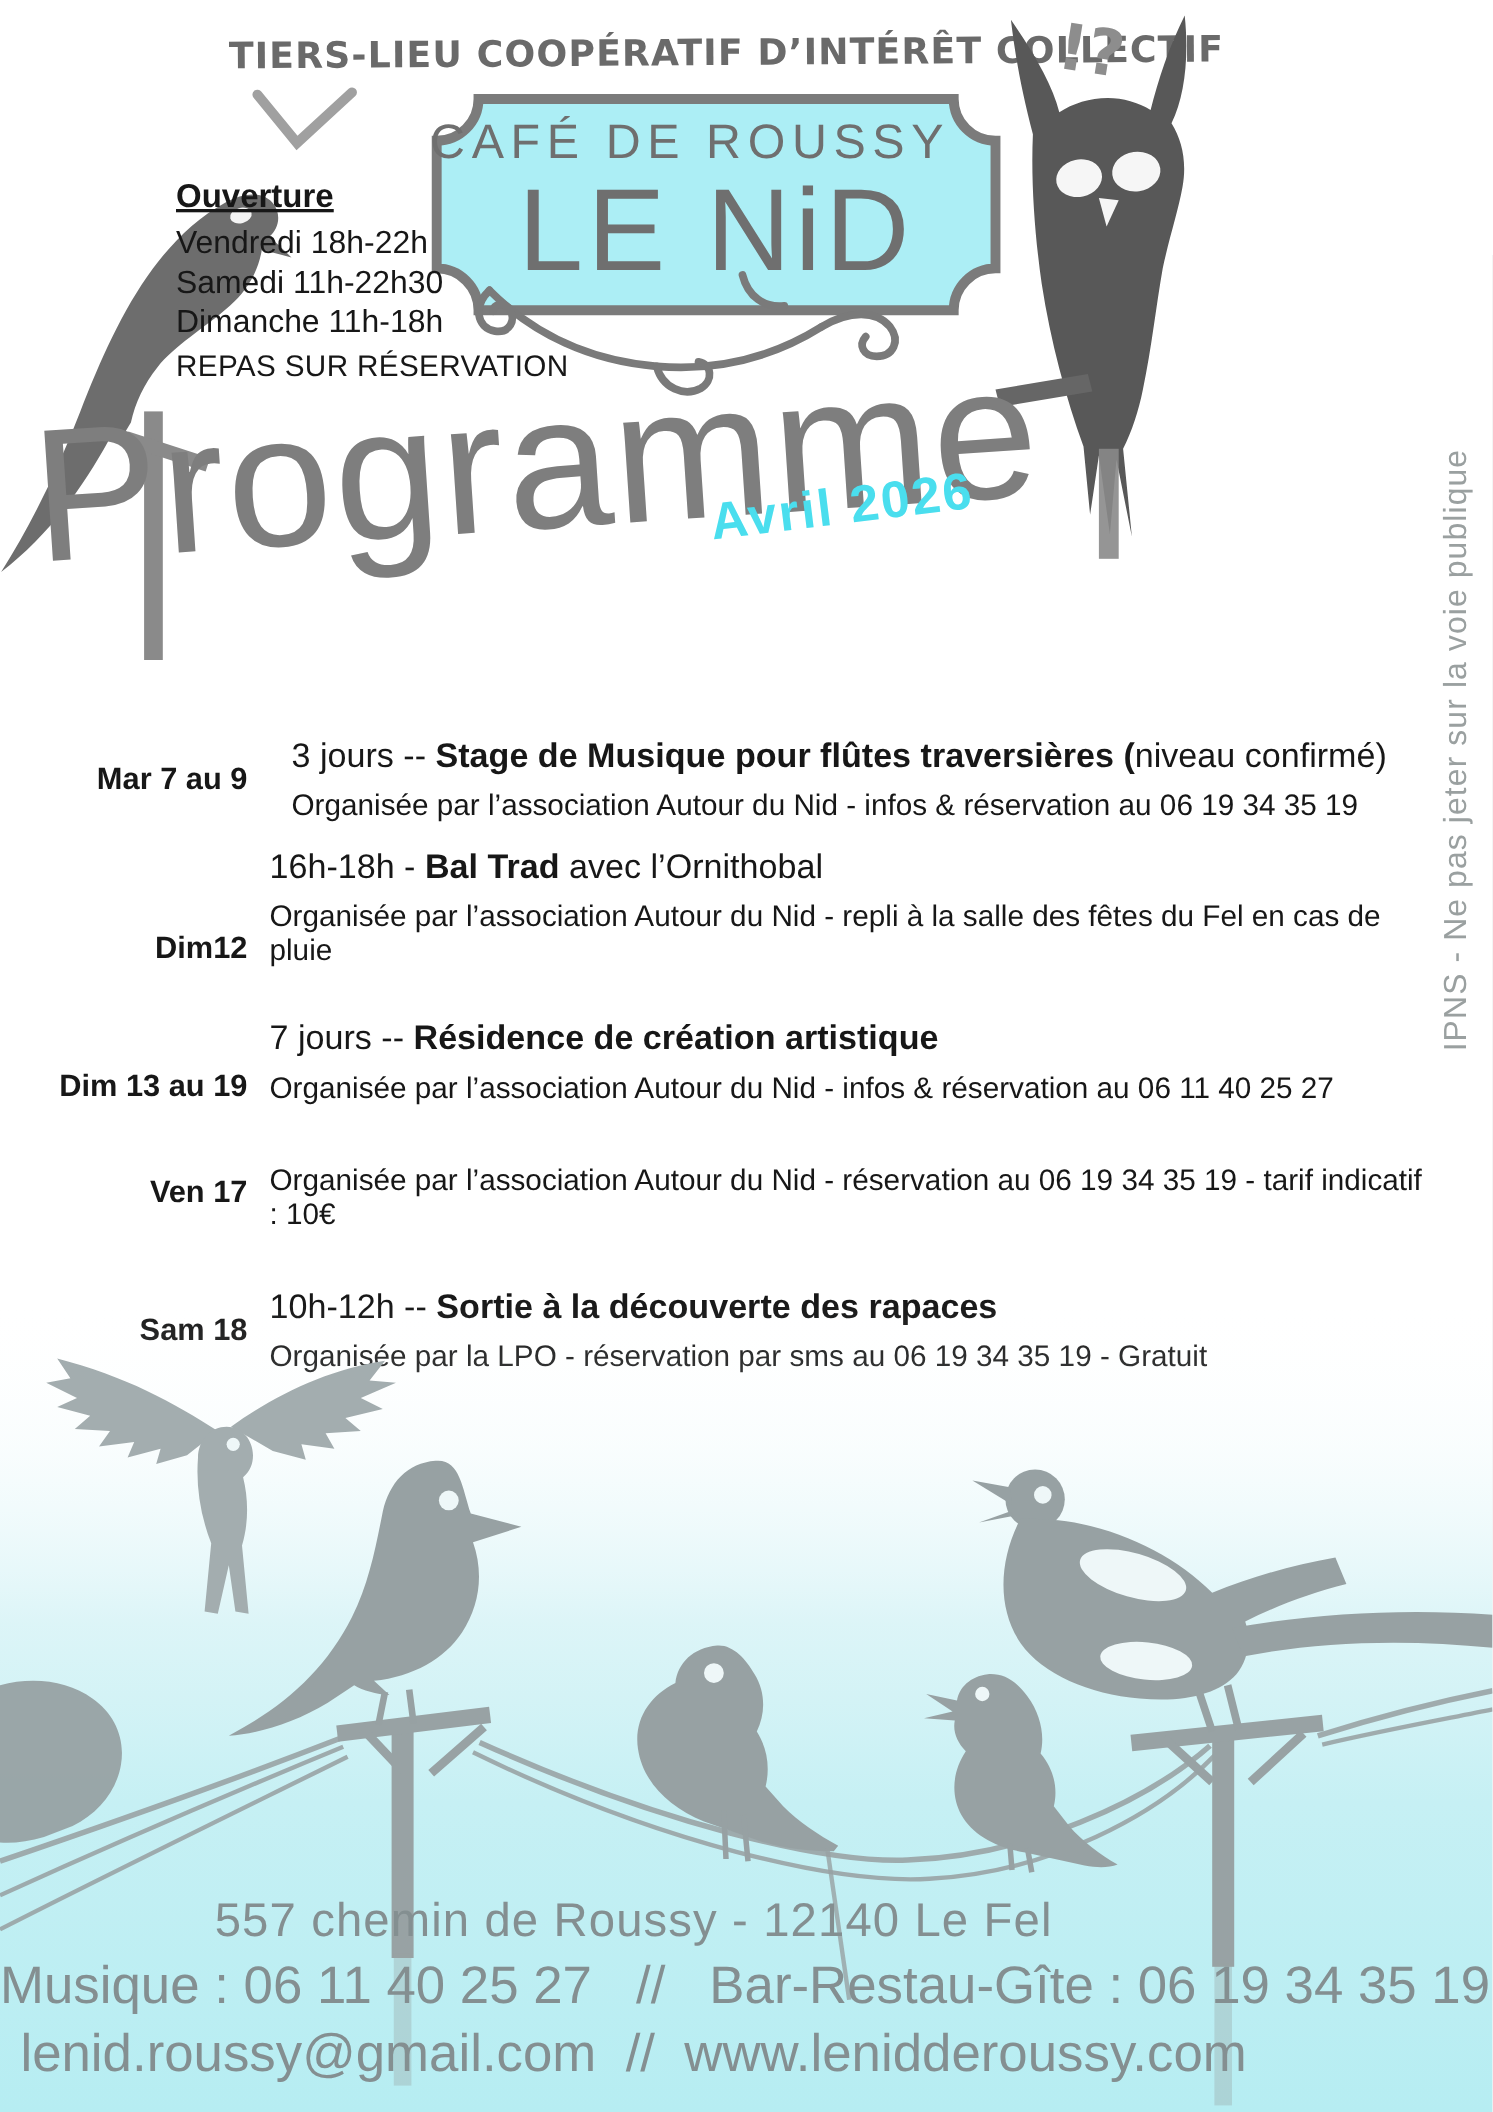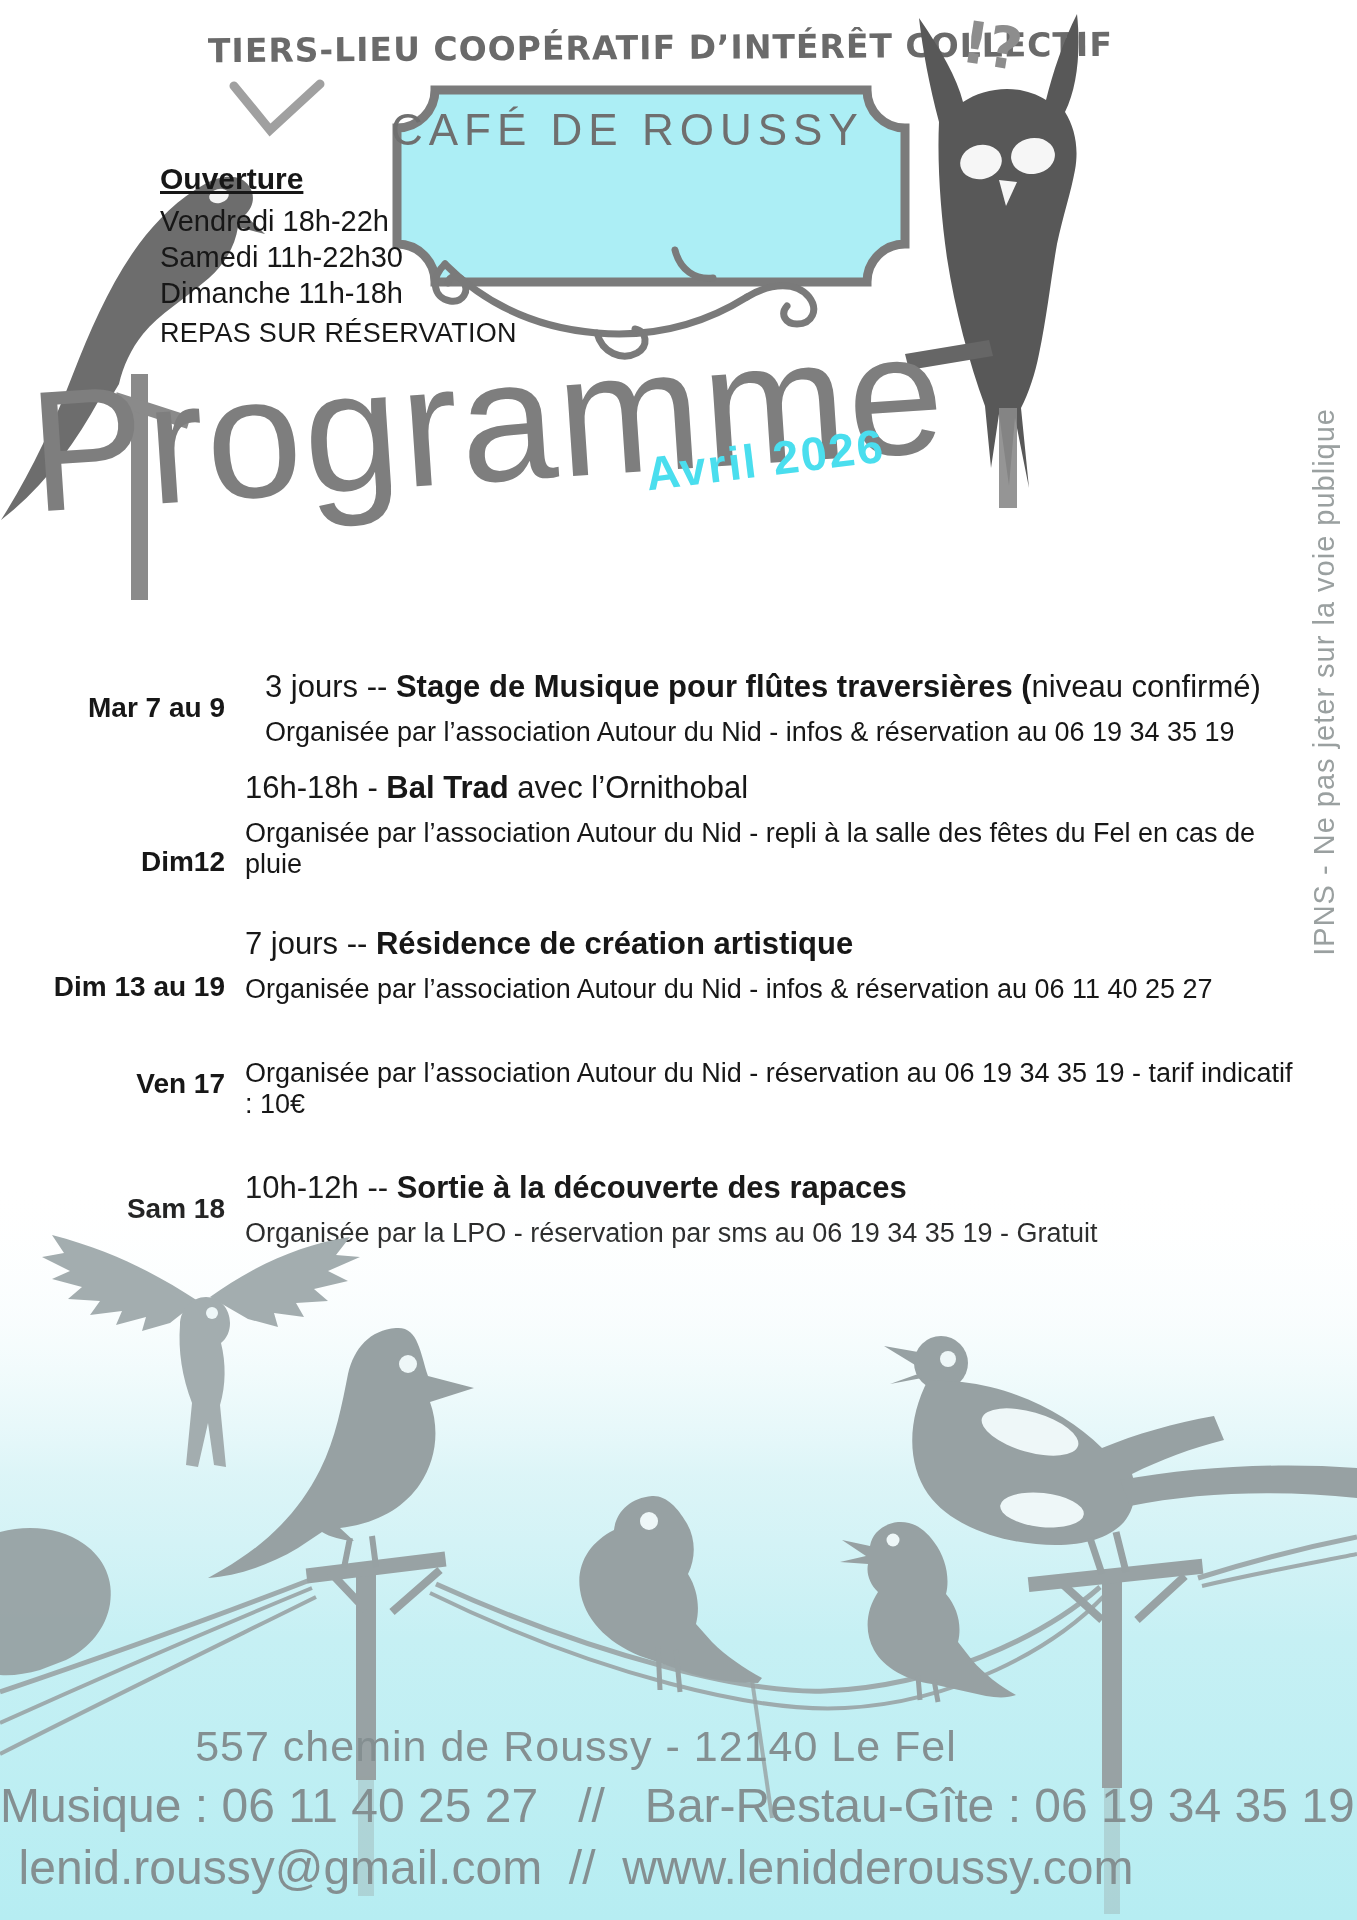--- a/index.html
+++ b/index.html
@@ -85,20 +85,21 @@
     <path d="M2,344 L86,330 L90,346 L6,360 Z" fill="#666666"></path>
     <rect x="96" y="398" width="18" height="100" fill="#8a8a8a" opacity="0.9"></rect>
   </svg>
   <div class="marks">!?</div>
 
   <div class="badge">
     <svg width="520" height="204" viewBox="0 0 520 204">
       <path d="M44,6 L476,6 A38 38 0 0 0 514,44 L514,160 A38 38 0 0 0 476,198 L44,198 A38 38 0 0 0 6,160 L6,44 A38 38 0 0 0 44,6 Z" fill="#aceef5" stroke="#7b7b7b" stroke-width="9"></path>
     </svg>
     <div class="badge-line1">CAFÉ DE ROUSSY</div>
+    <div class="badge-line2">LE NiD</div>
   </div>
 
   <svg class="flourish" width="445" height="135" viewBox="0 0 445 135">
     <g stroke="#7a7a7a" stroke-width="7" fill="none" stroke-linecap="round">
       <path d="M20,22 C60,62 112,86 172,91 C232,96 282,80 322,55"></path>
       <path d="M20,22 C5,36 8,56 25,59 C38,61 45,49 38,39 C33,32 24,34 23,41"></path>
       <path d="M322,55 C347,40 372,40 384,55 C394,68 387,82 372,82 C360,82 355,72 362,64"></path>
       <path d="M172,91 C177,111 197,119 212,111 C224,104 222,89 210,87"></path>
       <path d="M250,8 C255,28 270,38 288,36"></path>
     </g>

